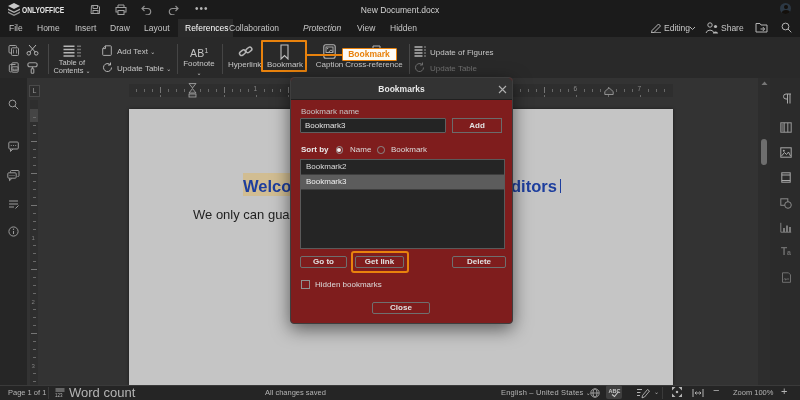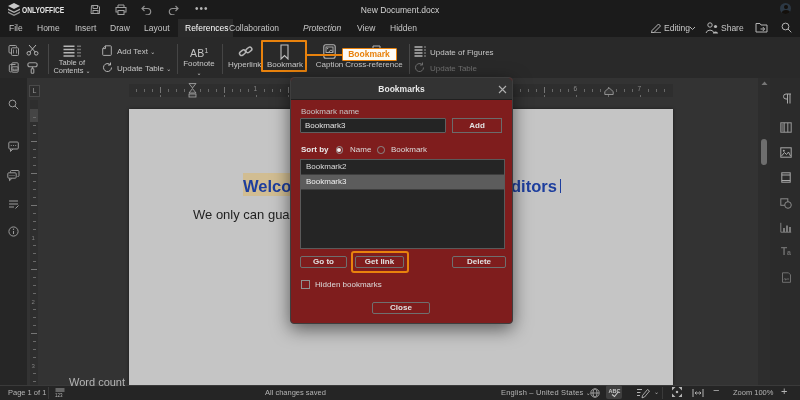--- a/index.html
+++ b/index.html
@@ -459,21 +459,21 @@
     <div class="abs" style="left:81px;top:224px;width:58px;height:12px;border:1px solid #6f6f6f;border-radius:2px;box-sizing:border-box;font-size:8px;font-weight:bold;color:#e2e2e2;line-height:10px;text-align:center;">Close</div>
   </div>
 
   <div class="abs" style="left:0;top:385px;width:800px;height:15px;background:#252525;border-top:1px solid #3a3a3a;box-sizing:border-box;"></div>
   <div class="abs" style="left:8px;top:388px;font-size:7.5px;color:#b4b4b4;line-height:10px;">Page 1 of 1</div>
   <div class="abs" style="left:48px;top:387px;width:1px;height:12px;background:#3a3a3a;"></div>
   <svg class="abs" style="left:55px;top:388px;" width="10" height="9" viewBox="0 0 10 9">
     <path d="M0.5 1 h9 M0.5 3 h9" stroke="#b4b4b4" stroke-width="0.9"></path>
     <text x="0" y="8.5" font-size="4.5" fill="#b4b4b4" font-family="Liberation Sans">123</text>
   </svg>
-  <div class="abs" style="left:69px;top:377px;font-size:11px;color:#b4b4b4;line-height:10px;">Word count</div>
+  <div class="abs" style="left:69px;top:388px;font-size:13px;color:#b4b4b4;line-height:10px;">Word count</div>
   <div class="abs" style="left:265px;top:388px;font-size:7.5px;color:#b4b4b4;line-height:10px;">All changes saved</div>
 
   <div class="abs" style="left:501px;top:388px;font-size:7.5px;color:#b4b4b4;line-height:10px;letter-spacing:0.2px;">English – United States <span style="font-size:6px;">⌄</span></div>
   <svg class="abs" style="left:590px;top:387.5px;" width="10" height="10" viewBox="0 0 10 10">
     <circle cx="5" cy="5" r="4.2" stroke="#b4b4b4" fill="none" stroke-width="0.8"></circle>
     <ellipse cx="5" cy="5" rx="2" ry="4.2" stroke="#b4b4b4" fill="none" stroke-width="0.8"></ellipse>
     <path d="M0.8 5 h8.4" stroke="#b4b4b4" stroke-width="0.8"></path>
   </svg>
   <div class="abs" style="left:606px;top:384.5px;width:16px;height:14px;background:#3f3f3f;border-radius:2px;"></div>
   <svg class="abs" style="left:608px;top:386.5px;" width="13" height="11" viewBox="0 0 13 11">

